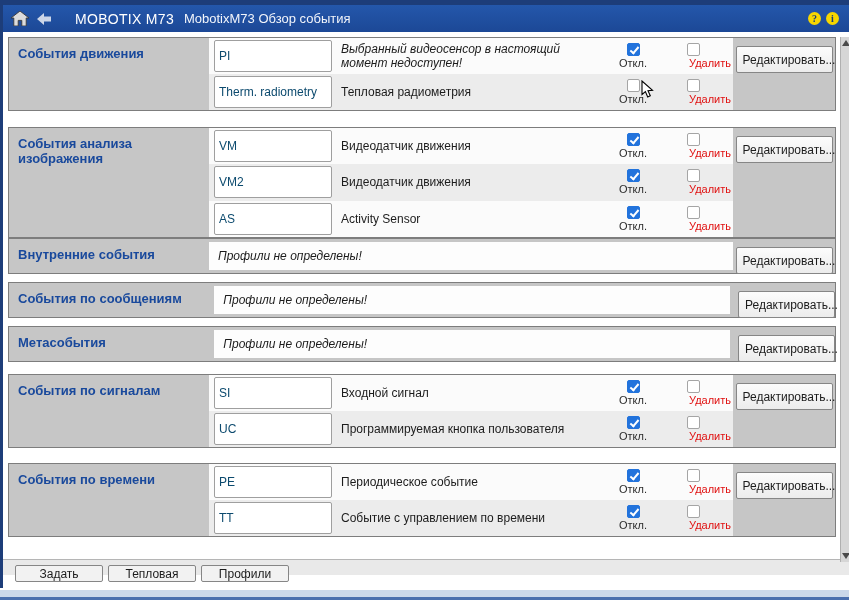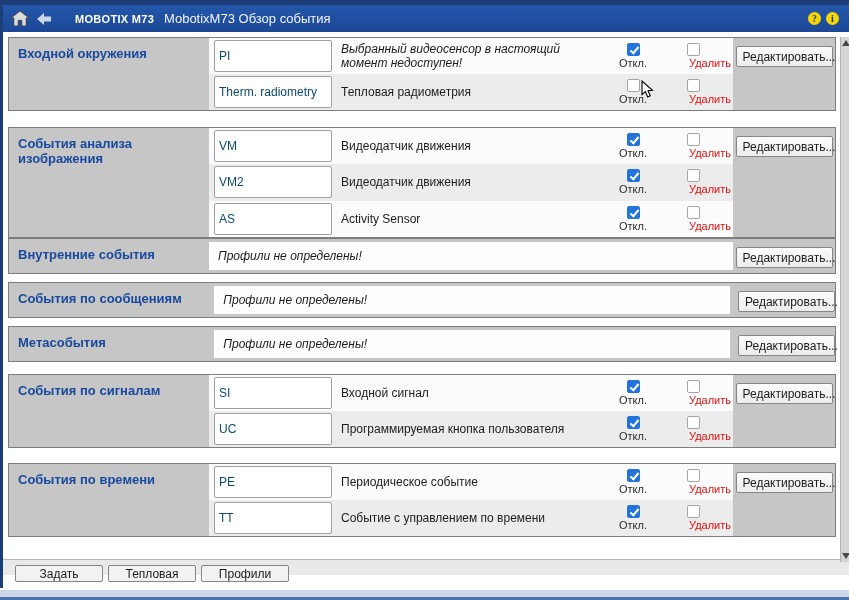--- a/index.html
+++ b/index.html
@@ -19,21 +19,21 @@
     position:relative;
   }
   
   .titlebar {
     height:27px; background:linear-gradient(#2457ab,#1c4896);
     display:flex; align-items:center; padding:0 6px 0 8px;
   }
   .tb-icon { display:inline-flex; align-items:center; justify-content:center; cursor:pointer; }
   .home-ic { margin-right:8px; }
   .back-ic { margin-right:12px; }
-  .brand { color:#ffffff; font-size:11px; font-weight:bold; letter-spacing:.3px; white-space:nowrap;padding-left:12px; }
+  .brand { color:#ffffff; font-size:14px; font-weight:normal; letter-spacing:.3px; white-space:nowrap;padding-left:12px; }
   .pagetitle { color:#f2f5fb; font-size:13px; margin-left:10px; white-space:nowrap; }
   .tb-right { margin-left:auto; display:flex; gap:5px; margin-right:4px; }
   .round-ic {
     width:13px; height:13px; border-radius:50%;
     background:#f6d600; color:#173a75;
     font-size:10px; font-weight:bold; line-height:13px; text-align:center;
     font-family:"Liberation Serif", serif; cursor:pointer;
   }
   
   .content { position:relative; height:553px; background:#ffffff; }
@@ -75,21 +75,21 @@
   .empty-row {
     margin:3px 0; background:#fdfdfd; flex:1;
     display:flex; align-items:center;
   }
   .sec-btncol { flex:1; padding-top:8px; display:flex; justify-content:center; align-items:flex-start; }
   .edit-btn, .foot-btn {
     font-family:"Liberation Sans", sans-serif; font-size:12px; color:#1c1c1c;
     background:linear-gradient(#fcfcfc,#ececec);
     border:1px solid #868686; border-radius:2px; cursor:pointer;
   }
-  .edit-btn { width:97px; height:21px;text-align:right; }
+  .edit-btn { width:97px; height:27px;text-align:right; }
   
   .footer {
     margin-top:22px; height:16px; background:#e9e9e9; border-top:1px solid #b5b5b5;
     display:flex; align-items:flex-start; padding:5px 0 0 12px; gap:5px;
   }
   .foot-btn { width:88px; height:17px; background:#f2f2f2; line-height:14px; }
   
   .scrollbar {
     position:absolute; top:0; right:0; width:9px; height:525px;
     background:#d6d6d6; border-left:1px solid #b0b0b0;
@@ -129,21 +129,21 @@
     <span class="pagetitle">MobotixM73 Обзор события</span>
     <span class="tb-right">
       <span class="round-ic">?</span>
       <span class="round-ic">i</span>
     </span>
   </div>
 
   <div class="content">
 
     <div class="section h74 mt5">
-      <div class="sec-label">Входной окружения</div>
+      <div class="sec-label">События движения</div>
       <div class="sec-rows">
         <div class="row r0">
           <input class="tag-input" value="PI" style="">
           <div class="desc italic">Выбранный видеосенсор в настоящий момент недоступен!</div>
           <div class="cbcol">
             <span class="cb checked"></span>
             <span class="cb-label">Откл.</span>
           </div>
           <div class="cbcol">
             <span class="cb"></span>

